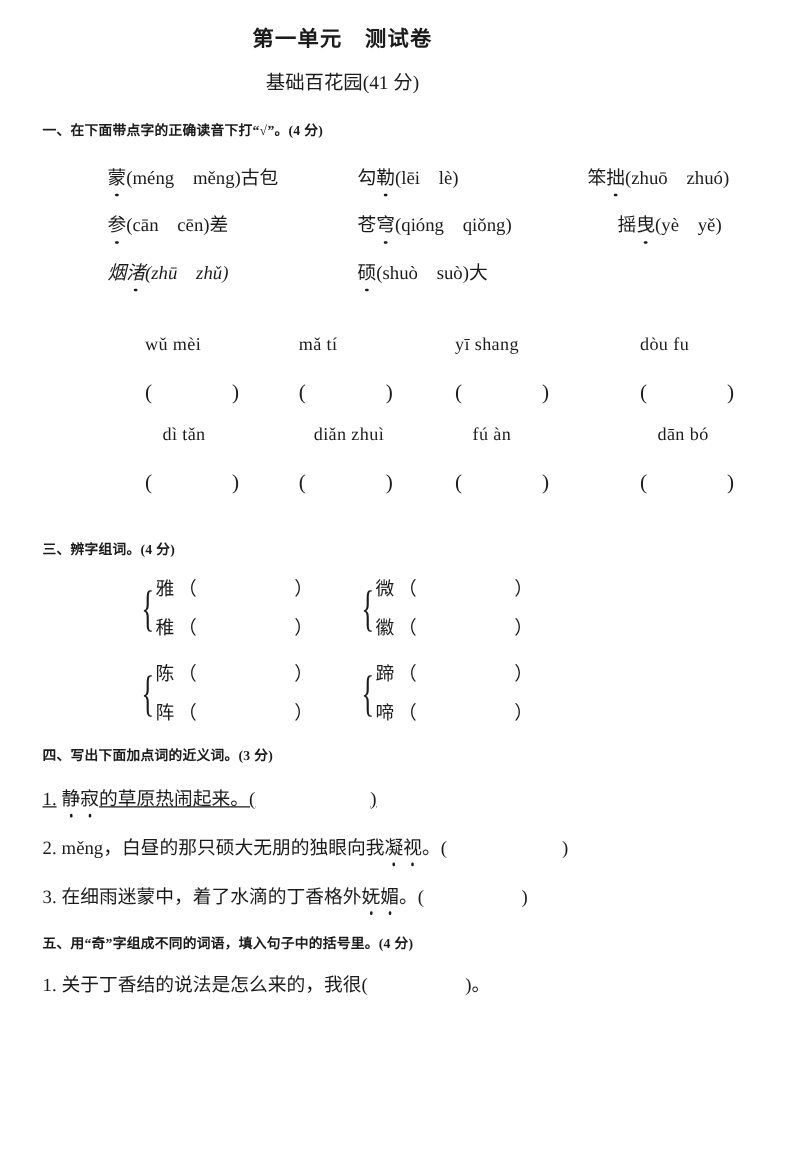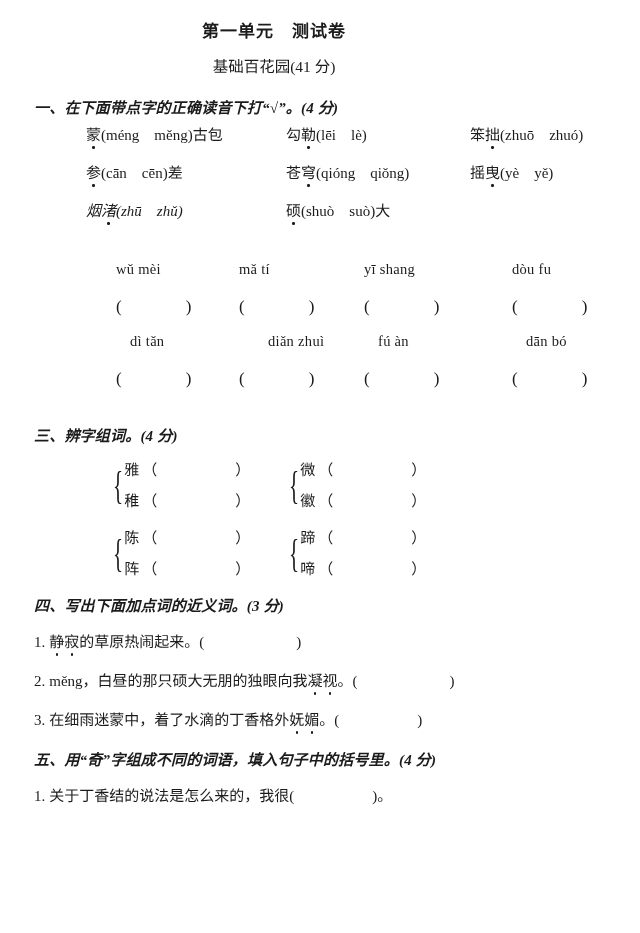--- a/index.html
+++ b/index.html
@@ -35,25 +35,24 @@
   }
   .paper-subtitle {
     text-align: center;
     font-size: 15.5px;
     padding-top: 16px;
     line-height: 1.2;
   }
 
   .section-title {
     font-weight: bold;
-    font-size: 15px;
+    font-size: 11px;
     line-height: 1.2;
     letter-spacing: 0.2px;
     white-space: nowrap;
-    font-style: italic;
   }
 
   
   .dot {
     position: relative;
     display: inline-block;
   }
   .dot::after {
     content: "";
     position: absolute;
@@ -123,30 +122,30 @@
 </head>
 <body>
 
 <div class="page">
 
   <div class="paper-title">第一单元　测试卷</div>
   <div class="paper-subtitle">基础百花园(41 分)</div>
 
   <div style="margin-top:22px;">
     <div class="section-title">一、在下面带点字的正确读音下打“√”。(4 分)</div>
-    <div id="s1-body" style="margin-top:6px;">
+    <div id="s1-body" style="margin-top:18px;">
         <div class="s1-line">
           <span class="s1-item" style="left: 52px;"><span class="dot">蒙</span><span>(méng　měng)古包</span></span>
           <span class="s1-item" style="left: 252px;"><span>勾</span><span class="dot">勒</span><span>(lēi　lè)</span></span>
           <span class="s1-item" style="left: 436px;"><span>笨</span><span class="dot">拙</span><span>(zhuō　zhuó)</span></span>
         </div>
         <div class="s1-line">
           <span class="s1-item" style="left: 52px;"><span class="dot">参</span><span>(cān　cēn)差</span></span>
           <span class="s1-item" style="left: 252px;"><span>苍</span><span class="dot">穹</span><span>(qióng　qiǒng)</span></span>
-          <span class="s1-item" style="left: 436px;"><span>摇</span><span class="dot">曳</span><span>(yè　yě)</span></span>
+          <span class="s1-item" style="left: 460px;"><span>摇</span><span class="dot">曳</span><span>(yè　yě)</span></span>
         </div>
         <div class="s1-line">
           <span class="s1-item" style="left: 52px; font-style: italic;"><span>烟</span><span class="dot">渚</span><span>(zhū　zhǔ)</span></span>
           <span class="s1-item" style="left: 252px;"><span class="dot">硕</span><span>(shuò　suò)大</span></span>
         </div>
       </div>
   </div>
 
   <div style="margin-top:24px;">
     <div id="s2-body" style="margin-top:16px;">
@@ -157,21 +156,21 @@
           <span class="s2-py" style="left: 478px;">dòu  fu</span>
         </div>
         <div class="s2-line">
           <span class="s2-brk" style="left: 82px;"><span>(</span><span class="gap"></span><span>)</span></span>
           <span class="s2-brk" style="left: 205px;"><span>(</span><span class="gap"></span><span>)</span></span>
           <span class="s2-brk" style="left: 330px;"><span>(</span><span class="gap"></span><span>)</span></span>
           <span class="s2-brk" style="left: 478px;"><span>(</span><span class="gap"></span><span>)</span></span>
         </div>
         <div class="s2-line">
           <span class="s2-py" style="left: 96px;">dì  tǎn</span>
-          <span class="s2-py" style="left: 234px;">diǎn  zhuì</span>
+          <span class="s2-py" style="left: 217px;">diǎn  zhuì</span>
           <span class="s2-py" style="left: 344px;">fú  àn</span>
           <span class="s2-py" style="left: 492px;">dān  bó</span>
         </div>
         <div class="s2-line">
           <span class="s2-brk" style="left: 82px;"><span>(</span><span class="gap"></span><span>)</span></span>
           <span class="s2-brk" style="left: 205px;"><span>(</span><span class="gap"></span><span>)</span></span>
           <span class="s2-brk" style="left: 330px;"><span>(</span><span class="gap"></span><span>)</span></span>
           <span class="s2-brk" style="left: 478px;"><span>(</span><span class="gap"></span><span>)</span></span>
         </div>
       </div>
@@ -207,21 +206,21 @@
             <div class="s3-pair"><span class="ch">蹄</span><span>（</span><span class="blank"></span><span>）</span></div>
             <div class="s3-pair"><span class="ch">啼</span><span>（</span><span class="blank"></span><span>）</span></div>
           </div>
         </div>
       </div>
   </div>
 
   <div style="margin-top:2px;">
     <div class="section-title">四、写出下面加点词的近义词。(3 分)</div>
     <div id="s4-body" style="margin-top:18px;">
-        <div class="q" style="margin-bottom: 21px;"><span class="num">1.</span><span class="dot">静</span><span class="dot">寂</span><span>的草原热闹起来。(</span><span class="blank-lg"></span><span>)</span></div>
+        <div class="q" style="margin-bottom: 21px; text-decoration: underline;"><span class="num">1.</span><span class="dot">静</span><span class="dot">寂</span><span>的草原热闹起来。(</span><span class="blank-lg"></span><span>)</span></div>
         <div class="q" style="margin-bottom: 21px;"><span class="num">2.</span><span>měng，白昼的那只硕大无朋的独眼向我</span><span class="dot">凝</span><span class="dot">视</span><span>。(</span><span class="blank-lg"></span><span>)</span></div>
         <div class="q" style="margin-bottom: 21px;"><span class="num">3.</span><span>在细雨迷蒙中，着了水滴的丁香格外</span><span class="dot">妩</span><span class="dot">媚</span><span>。(</span><span class="blank-md"></span><span>)</span></div>
       </div>
   </div>
 
   <div style="margin-top:22px;">
     <div class="section-title">五、用“奇”字组成不同的词语，填入句子中的括号里。(4 分)</div>
     <div id="s5-body" style="margin-top:18px;">
         <div class="q" style="margin-bottom: 21px;"><span class="num">1.</span><span>关于丁香结的说法是怎么来的，我很(</span><span class="blank-md"></span><span>)。</span></div>
       </div>

